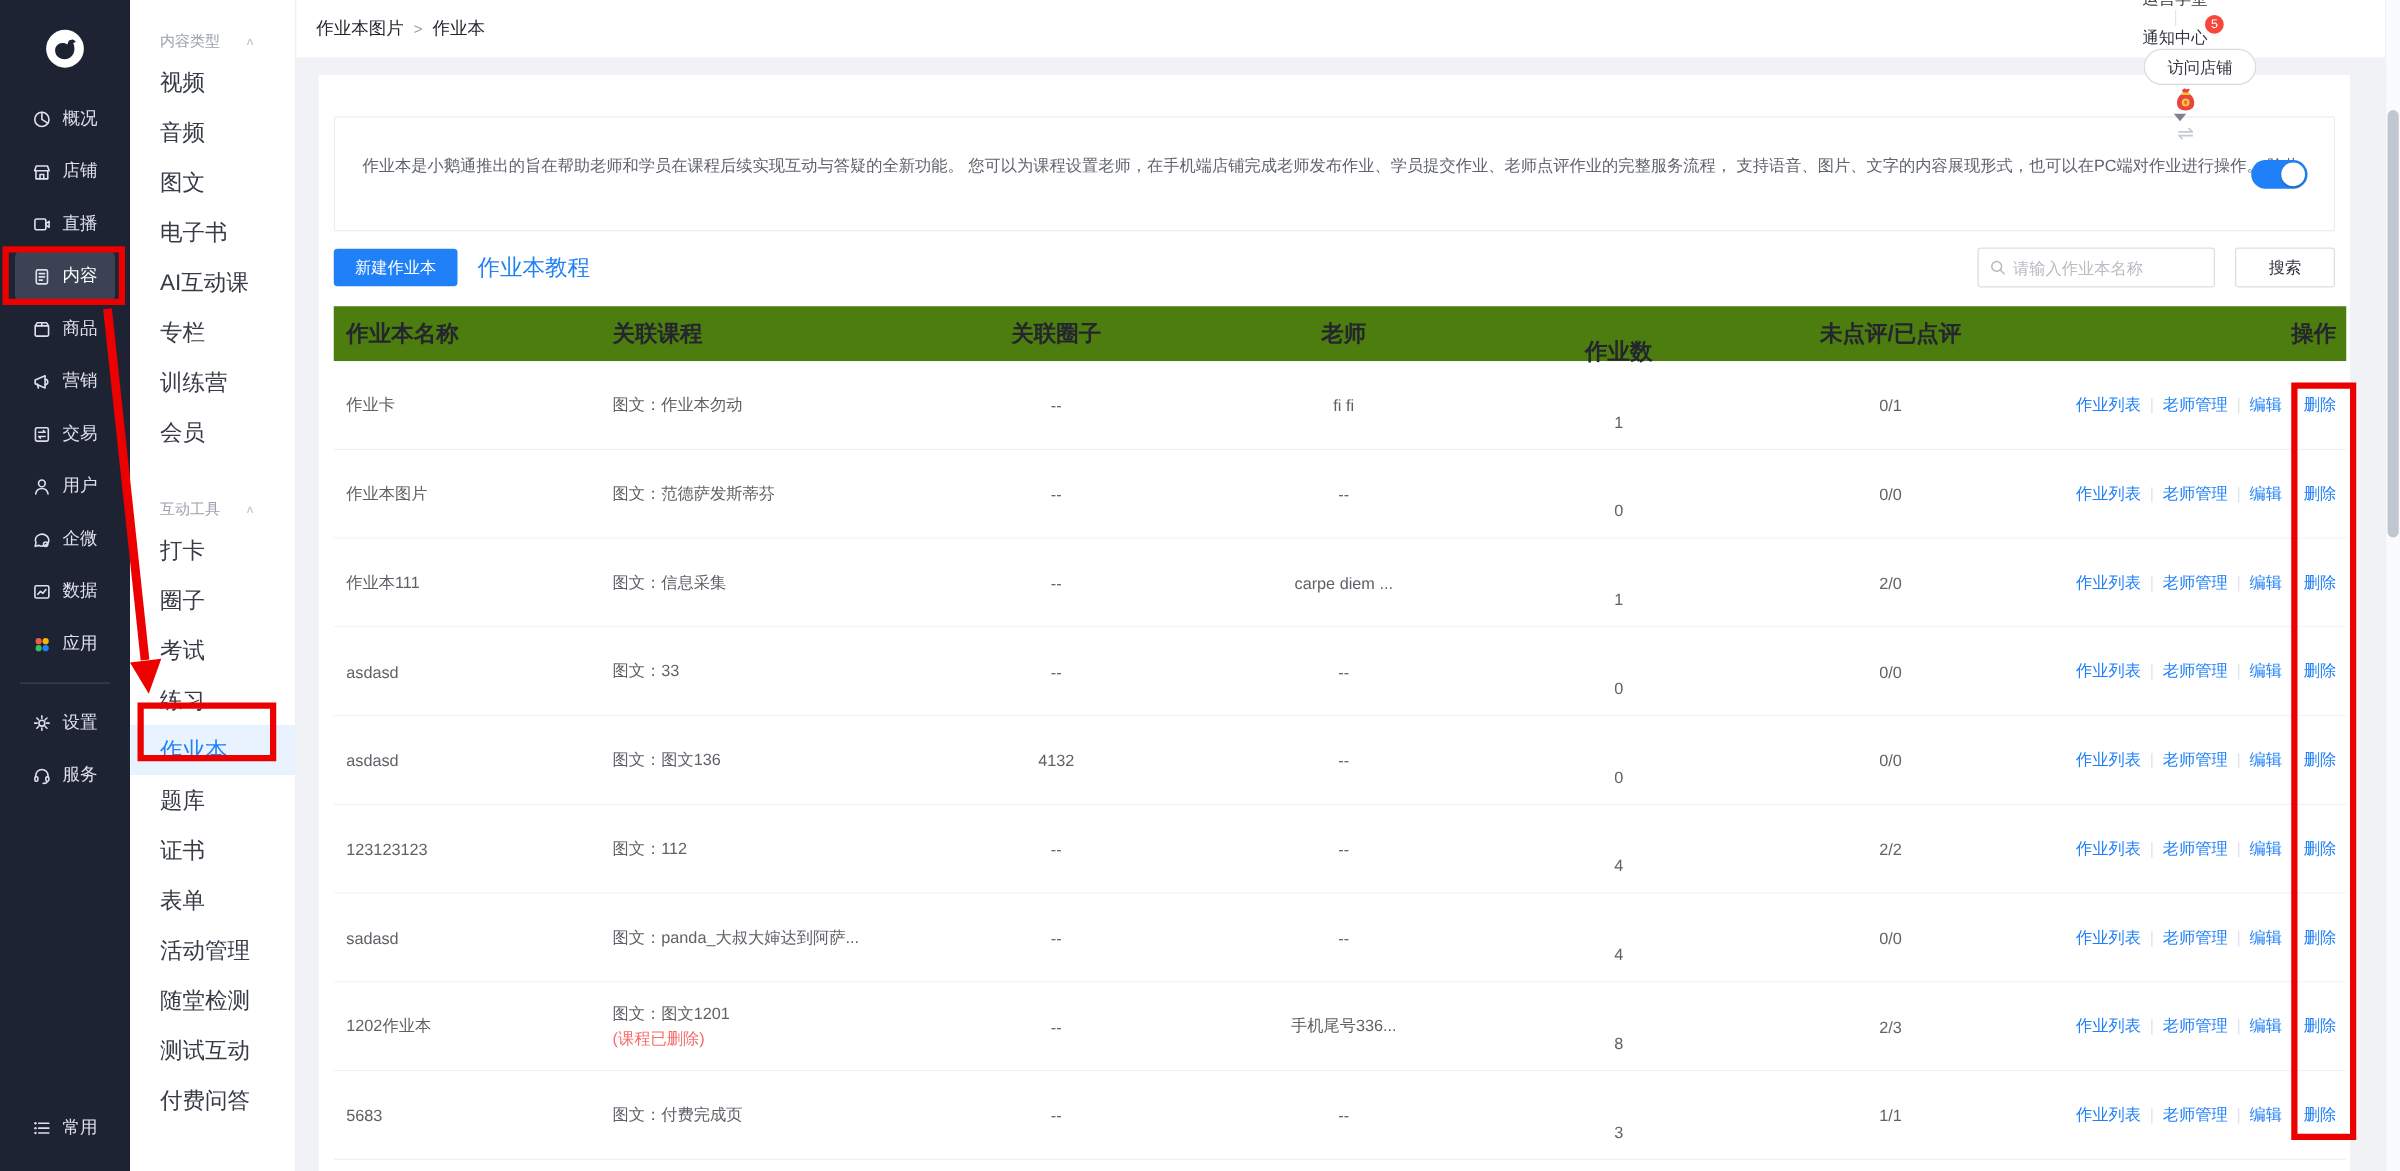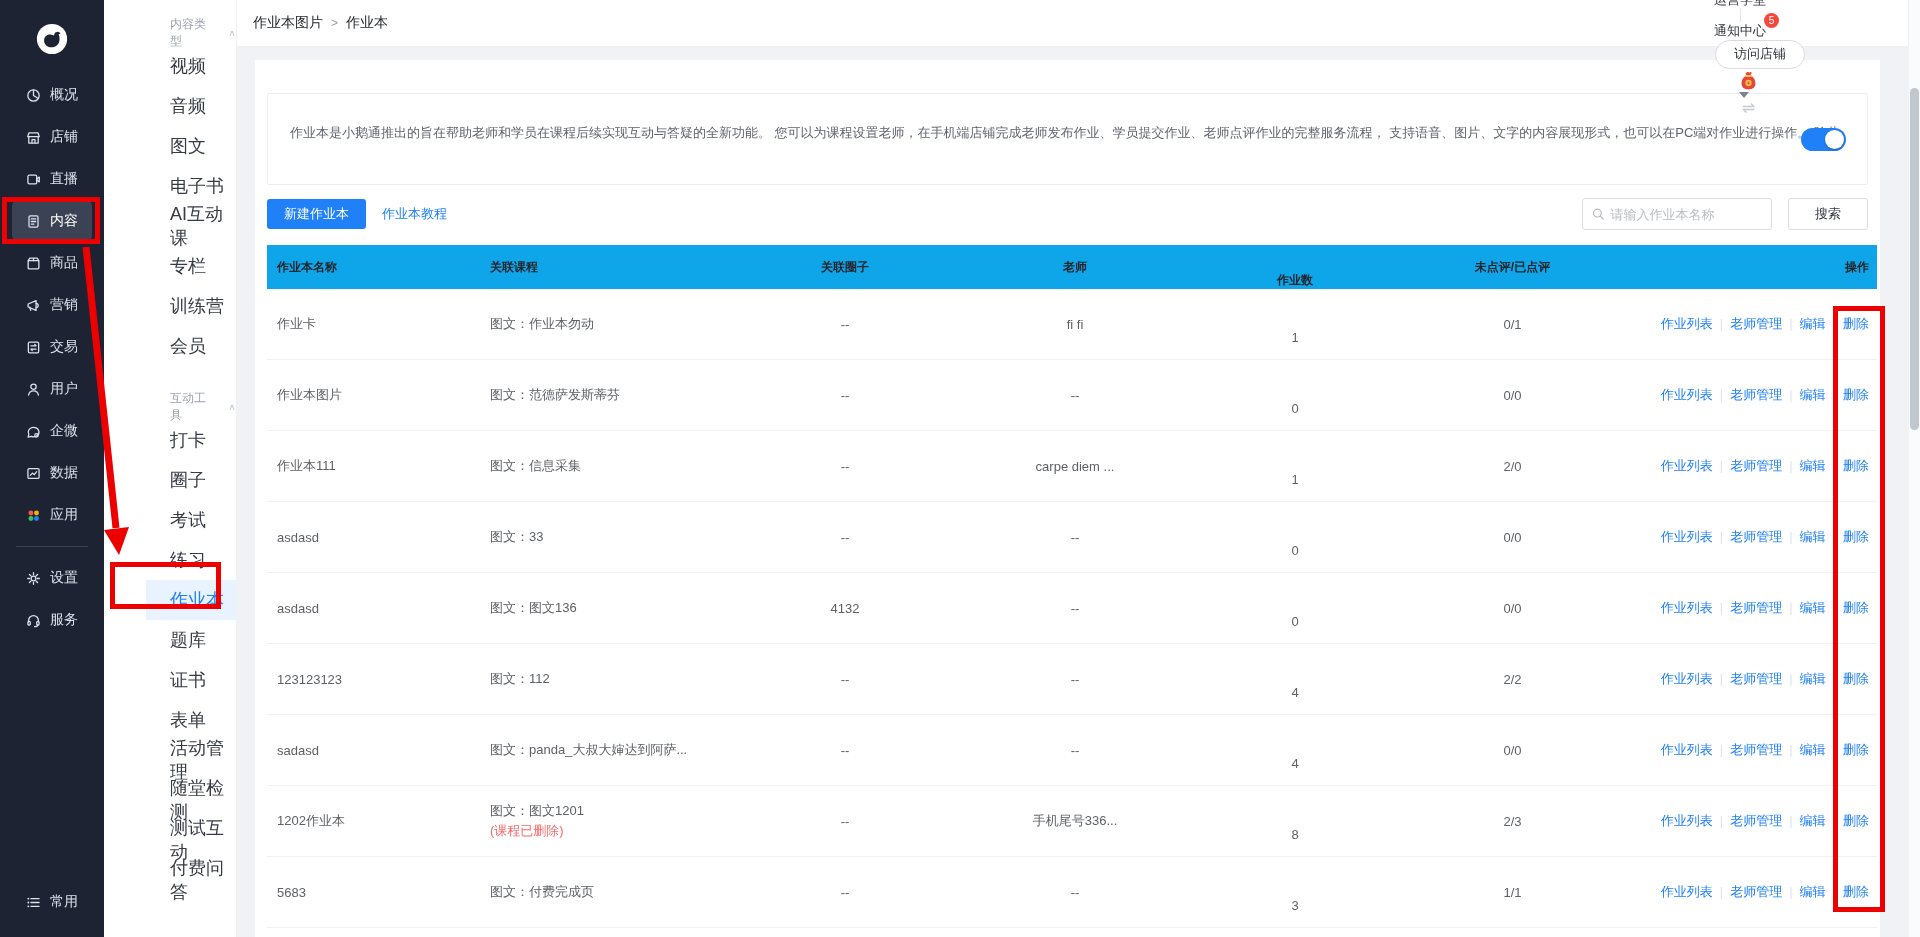--- a/index.html
+++ b/index.html
@@ -9,21 +9,21 @@
   
   .sidebar { position:absolute; left:0; top:0; width:104px; height:937px; background:#1e2333; z-index:5; }
   .logo-wrap { display:flex; justify-content:center; padding-top:22px; padding-bottom:18px; }
   .snav { display:flex; align-items:center; height:42px; margin:0 12px; padding-left:14px; border-radius:6px; color:#dde1ec; font-size:14px; cursor:pointer; }
   .snav .ic { width:15px; height:15px; margin-right:9px; display:flex; align-items:center; color:#dde1ec; }
   .snav.active { background:#3b4254; color:#ffffff; }
   .sdivider { height:1px; background:#394052; margin:10px 16px; }
   .sfooter { position:absolute; left:0; bottom:14px; width:104px; }
 
   
-  .subbar { position:absolute; left:104px; top:0; width:133px; height:937px; background:#ffffff; border-right:1px solid #f0f1f3; z-index:4; padding-top:20px;padding-left:42px; }
+  .subbar { position:absolute; left:104px; top:0; width:133px; height:937px; background:#ffffff; border-right:1px solid #f0f1f3; z-index:4; padding-top:20px; }
   .sec-title { display:flex; align-items:center; height:26px; padding-left:24px; font-size:12px; color:#9ba1ad; }
   .sec-title .chev { margin-left:20px; color:#c4c9d2; font-size:11px; transform:scaleY(.8); cursor:pointer; }
   .sub-item { display:flex; align-items:center; height:40px; padding-left:24px; font-size:18px; color:#363b45; cursor:pointer; }
   .sub-item.active { background:#e9f2ff; color:#2080f7; }
   .sec-gap { height:28px; }
 
   
   .topbar { position:absolute; left:237px; top:0; right:0; height:47px; background:#fff; border-bottom:1px solid #eceef1; display:flex; align-items:center; z-index:3; }
   .crumb { margin-left:16px; font-size:14px; color:#23262d; display:flex; align-items:center; gap:8px; }
   .crumb .sep { color:#9aa0ab; font-size:12px; }
@@ -41,30 +41,30 @@
 
   
   .card { position:absolute; left:255px; top:60px; width:1625px; height:877px; background:#fff; z-index:2; }
   .banner { position:absolute; left:12px; top:33px; width:1601px; height:92px; border:1px solid #ebedf0; border-radius:2px; padding:25px 170px 0 22px; }
   .banner .bl { font-size:13px; color:#60646d; line-height:27px; white-space:nowrap; }
   .toggle { position:absolute; right:21px; top:34px; width:45px; height:23px; border-radius:12px; background:#2080f7; cursor:pointer; }
   .toggle .knob { position:absolute; right:2px; top:2px; width:19px; height:19px; border-radius:50%; background:#fff; box-shadow:0 1px 2px rgba(0,0,0,.25); }
 
   .toolbar { position:absolute; left:12px; right:12px; top:138px; height:32px; display:flex; align-items:center; }
   .btn-primary { height:30px; padding:0 17px; background:#2080f7; color:#fff; font-size:13px; border:0; border-radius:3px; cursor:pointer; font-family:inherit; }
-  .link-tutorial { margin-left:16px; font-size:13px; color:#2080f7; cursor:pointer; text-decoration:none; }
+  .link-tutorial { margin-left:16px; font-size:18px; color:#2080f7; cursor:pointer; text-decoration:none; }
   .tb-spacer { flex:1; }
   .mini-search { display:flex; align-items:center; width:190px; height:32px; border:1px solid #dcdee2; border-radius:3px; padding:0 9px;justify-content:space-between; }
   .mini-search input { border:0; outline:0; font-size:13px; color:#333; width:100%; font-family:inherit; }
   .mini-search input::placeholder { color:#b9bcc2; }
   .btn-plain { margin-left:16px; height:32px; width:80px; background:#fff; border:1px solid #dcdee2; border-radius:3px; font-size:13px; color:#30343d; cursor:pointer; font-family:inherit; }
 
   
   .table { position:absolute; left:12px; top:185px; width:1610px; }
-  .thead { display:flex; align-items:center; height:44px; background:#0ea5e9; font-size:12px; font-weight:600; color:#23262d; }
+  .thead { display:flex; align-items:center; height:44px; background:#4d7c0f; font-size:18px; font-weight:600; color:#23262d; }
   .trow { display:flex; align-items:center; height:71px; border-bottom:1px solid #eff1f4; font-size:13px; color:#5e6166; background:#fff; }
   .c-name    { width:223px; padding-left:10px; }
   .c-course  { width:270px; line-height:20px; }
   .c-circle  { width:170px; text-align:center; }
   .c-teacher { width:290px; text-align:center; }
   .c-count   { width:150px; text-align:center;margin-top:27px; }
   .c-review  { width:285px; text-align:center; }
   .c-actions { flex:1; text-align:right; padding-right:8px; white-space:nowrap; }
   .course-note { color:#f56c6c; }
   .act-link { color:#2080f7; cursor:pointer; text-decoration:none; }

